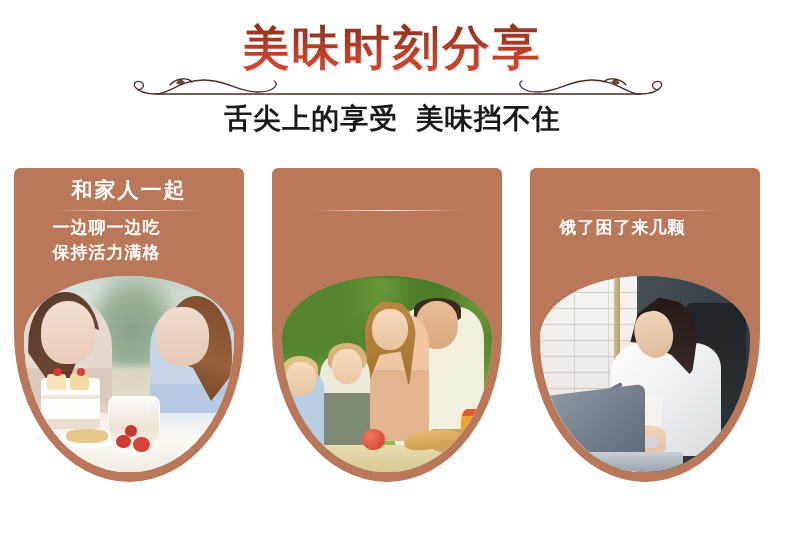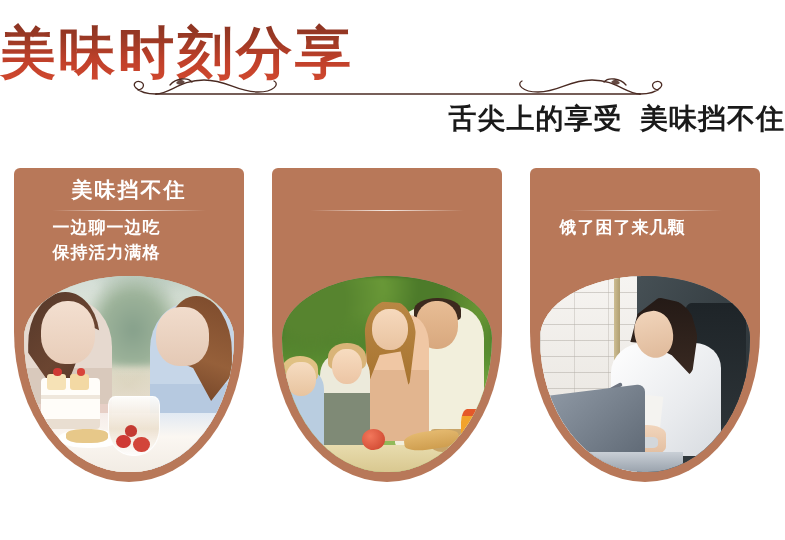--- a/index.html
+++ b/index.html
@@ -22,21 +22,22 @@
     top: 0;
     width: 785px;
     height: 160px;
   }
 
   .main-title {
     position: absolute;
     left: 0;
     top: 22px;
     width: 785px;
-    font-size: 56px;
+    text-align: center;
+    font-size: 47px;
     font-weight: bold;
     letter-spacing: 3px;
     line-height: 1.1;
     background-image: linear-gradient(to bottom, #8a3322 0%, #9e3a25 30%, #c0402a 62%, #d2492f 100%);
     -webkit-background-clip: text;
     background-clip: text;
     color: transparent;
     -webkit-text-fill-color: transparent;
     text-shadow: none;
   }
@@ -52,21 +53,21 @@
     display: block;
     width: 560px;
     height: 26px;
   }
 
   .sub-title {
     position: absolute;
     left: 0;
     top: 100px;
     width: 785px;
-    text-align: right;
+    text-align: center;
     font-size: 28px;
     font-weight: bold;
     color: #1a1a1a;
     letter-spacing: 1px;
     white-space: pre;
   }
 
   
   .cards {
     position: absolute;
@@ -407,21 +408,21 @@
       </g>
     </svg>
   </div>
 
   <div class="sub-title">舌尖上的享受  美味挡不住</div>
 </div>
 
 <div class="cards">
 
   <div class="card card-1">
-    <div class="card-title">美味挡不住</div>
+    <div class="card-title">和家人一起</div>
     <div class="card-rule"></div>
     <div class="card-lines">
       <div>一边聊一边吃</div>
       <div>保持活力满格</div>
     </div>
     <div class="card-photo">
       <div class="photo-inner">
         <div class="p1-bg"></div>
         <div class="p1-tree"></div>
         <div class="p1-womanL"></div>

